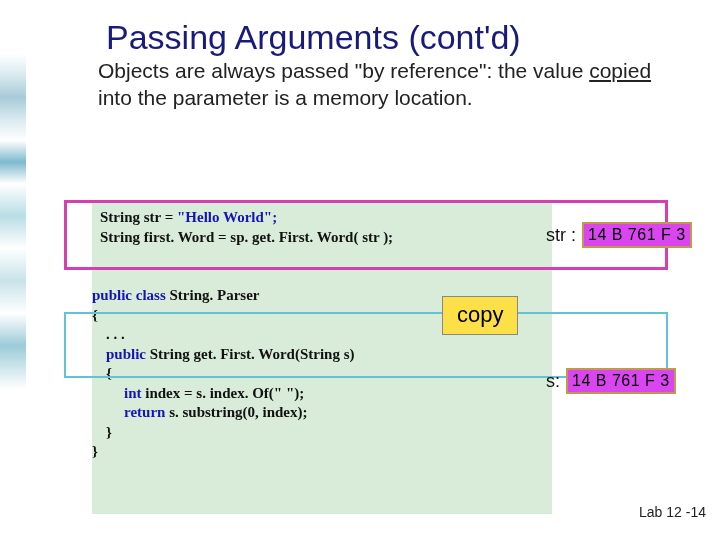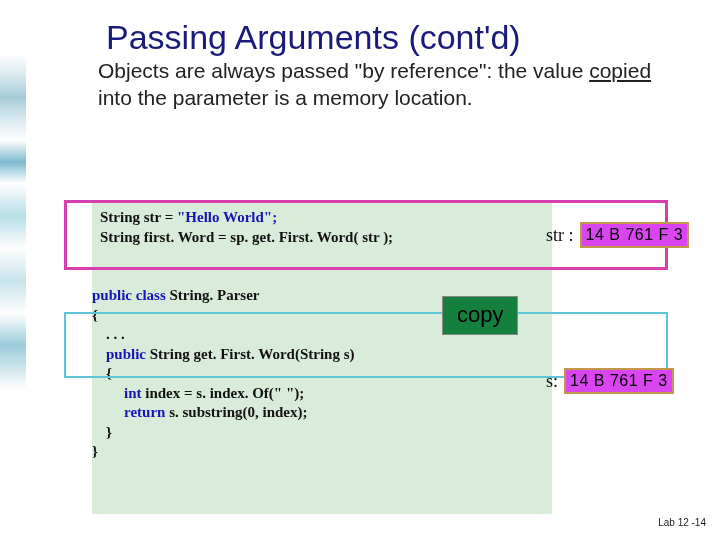--- a/index.html
+++ b/index.html
@@ -81,55 +81,54 @@
   .cyan-box {
     position: absolute;
     left: 64px; top: 312px;
     width: 604px; height: 66px;
     border: 2px solid #5fc5d6;
     background: transparent;
   }
   .copy-label {
     position: absolute;
     left: 442px; top: 296px;
-    background: #15803d;
+    background: #fde047;
     border: 1px solid #888;
     padding: 5px 14px 6px 14px;
     font-size: 22px;
   }
   .mem-area-1 {
     position: absolute;
     left: 546px; top: 222px;
   }
   .mem-area-2 {
     position: absolute;
     left: 546px; top: 368px;
   }
   .mem-row {
     display: flex;
     align-items: center;
     gap: 6px;
   }
   .mem-label {
     font-size: 18px;
     color: #111;
-    font-family: Liberation Serif, serif;
   }
   .mem-box {
     border: 2px solid #c2984a;
     background: #d946ef;
     padding: 2px 4px;
     font-size: 16px;
     letter-spacing: 0.5px;
     white-space: nowrap;
   }
   .footer {
     position: absolute;
-    right: 14px; bottom: 12px;
-    font-size: 10px;
+    right: 14px; bottom: 20px;
+    font-size: 14px;
     color: #222;
   }
   .indent1 { padding-left: 14px; display: block; }
   .indent2 { padding-left: 32px; display: block; }
 </style>
 </head>
 <body>
 
 <div class="left-stripe"></div>
 

